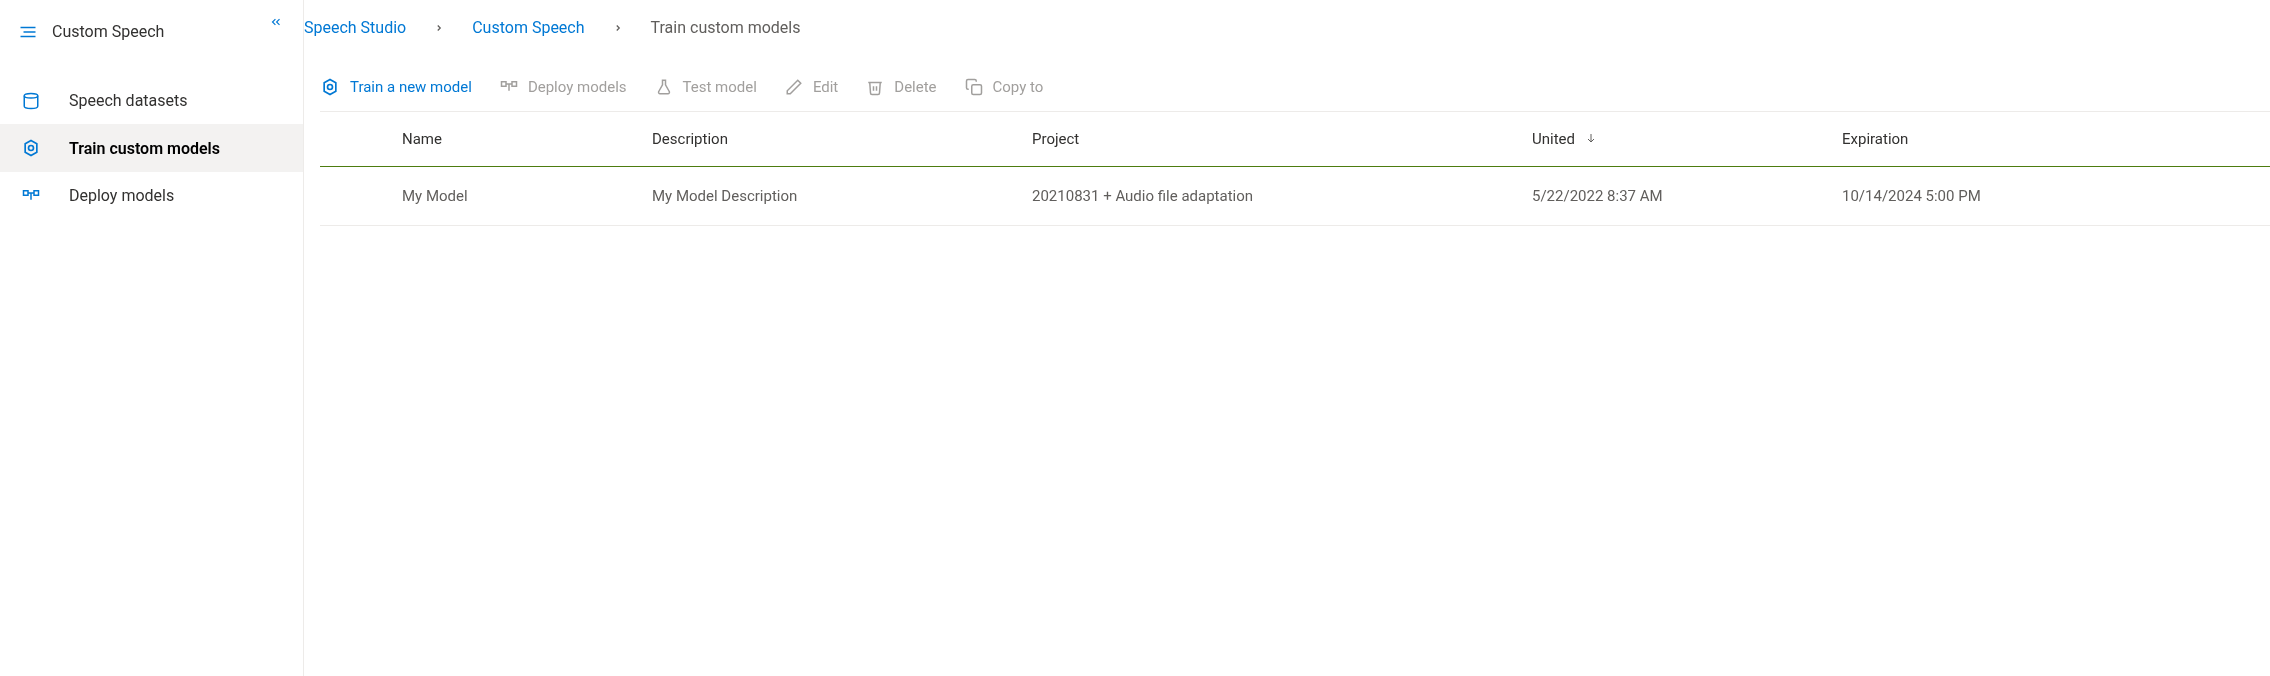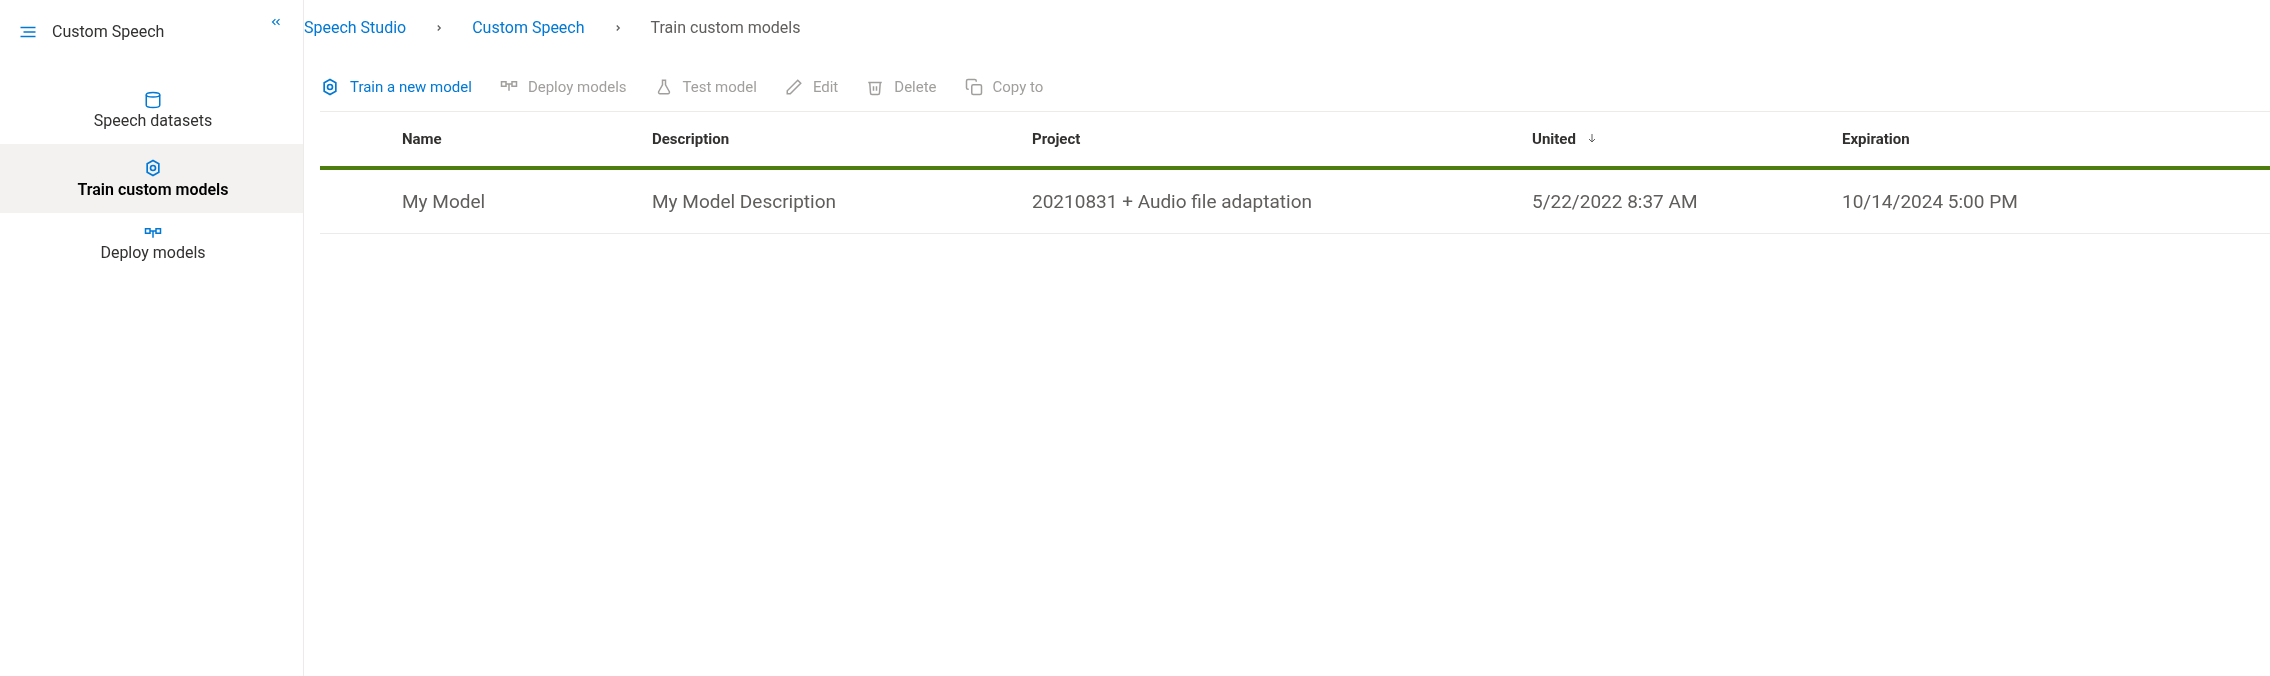--- a/index.html
+++ b/index.html
@@ -48,26 +48,25 @@
       font-size: 15px;
       color: #605e5c;
     }
     .sidebar-nav {
       margin-top: 22px;
     }
     .sidebar-item {
       display: flex;
       align-items: center;
       padding: 14px 18px;
-      gap: 2px;
+      gap: 28px;
       font-size: 16px;
       cursor: pointer;
       color: #323130;
       border-left: 3px solid transparent;
-      flex-direction: column;
     }
     .sidebar-item.active {
       background: #f3f2f1;
       border-left: 3px solid transparent;
       font-weight: 600;
       color: #000;
     }
     .sidebar-item .icon, .sidebar-group-title .icon {
       width: 20px;
       display: flex;
@@ -117,29 +116,29 @@
     .tb-btn.primary .tb-icon { color: #0078d4; }
     .tb-btn.disabled { color: #a19f9d; cursor: default; }
     .tb-btn.disabled .tb-icon { color: #a19f9d; }
     .tb-icon { display:inline-flex; }
     table {
       width: 100%;
       border-collapse: collapse;
     }
     thead th {
       text-align: left;
-      font-weight: 700;
+      font-weight: 400;
       font-size: 15px;
       padding: 18px 12px;
-      border-bottom: 4px solid #4d7c0f;
+      border-bottom: 1px solid #4d7c0f;
       color: #323130;
     }
     tbody td {
       padding: 20px 12px;
-      font-size: 19px;
+      font-size: 15px;
       color: #605e5c;
       border-bottom: 1px solid #edebe9;
     }
     .col-check { width: 70px; }
     .sort-arrow { margin-left: 6px; color: #605e5c; }
   </style>
 </head>
 <body>
 
 <div class="sidebar">

